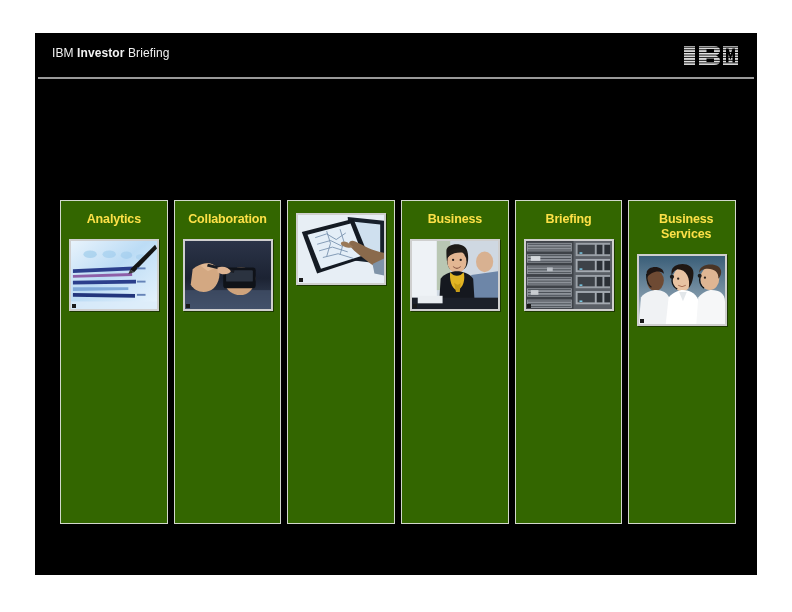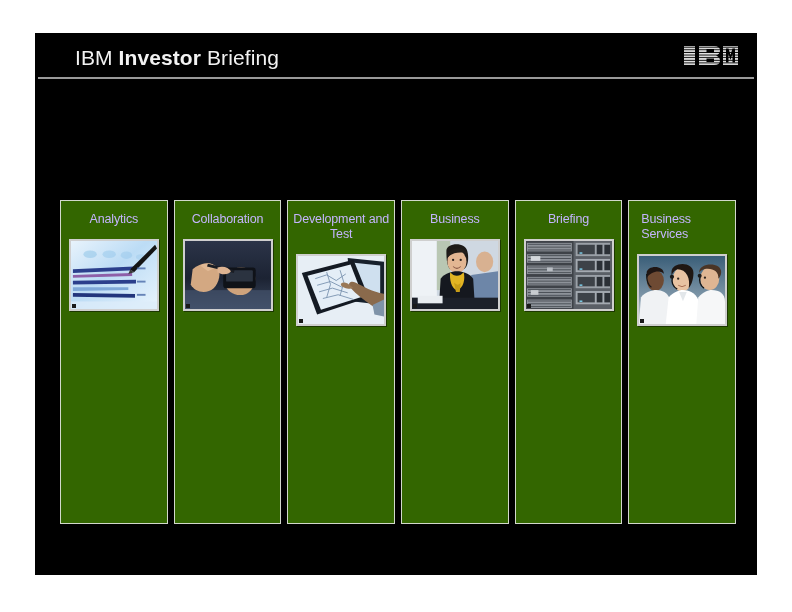--- a/index.html
+++ b/index.html
@@ -30,25 +30,24 @@
   #header {
     position: absolute;
     left: 0; top: 0;
     width: 722px;
     height: 48px;
   }
   #brand-title {
     position: absolute;
     left: 17px;
     top: 13px;
-    font-size: 21px;
+    font-size: 12px;
     color: #f2f2f2;
     letter-spacing: 0.1px;
     white-space: nowrap;
-    margin-left: 23px;
   }
   #brand-title .reg { font-weight: 400; }
   #brand-title .bold { font-weight: 700; }
 
   #ibm-logo {
     position: absolute;
     right: 18px;
     top: 12px;
     width: 56px;
     height: 21px;
@@ -83,28 +82,28 @@
     display: flex;
     flex-direction: column;
     align-items: center;
   }
   .col-title {
     margin-top: 11px;
     width: 100%;
     box-sizing: border-box;
     padding: 0 4px;
     font-size: 12.5px;
-    font-weight: 400;
-    color: #c4b5fd;
+    font-weight: 700;
+    color: #fde047;
     line-height: 15px;
     text-align: center;
     letter-spacing: -0.15px;
   }
   .col-title.align-left {
-    text-align: left;
+    text-align: center;
     padding-left: 12px;
   }
 
   .thumb-frame {
     margin-top: 12px;
     width: 90px;
     height: 72px;
     border: 2px solid #cfcfcf;
     box-sizing: border-box;
     background: #808080;
@@ -236,21 +235,20 @@
 
           <path d="M24 24 L52 31 L51 34 L23 27 Z" fill="#1a1d24"></path>
 
           <path d="M34 28 C40 26 46 28 48 32 C46 36 38 36 34 33 Z" fill="#ddb391"></path>
         </svg>
         <span class="thumb-tick"></span>
       </div>
     </div>
 
     <div class="column">
-      <div class="col-title">Development and Test</div>
       <div class="thumb-frame">
         <svg viewBox="0 0 90 72" preserveAspectRatio="none">
           <rect width="90" height="72" fill="#e7eef5"></rect>
 
           <path d="M52 2 L90 6 L90 52 L56 48 Z" fill="#17202c"></path>
           <path d="M56 7 L86 10 L86 46 L58 43 Z" fill="#cfe0ef"></path>
 
           <path d="M4 18 L58 4 L74 44 L20 62 Z" fill="#141a23"></path>
           <path d="M10 21 L55 9 L68 43 L24 57 Z" fill="#e4eef7"></path>
 

